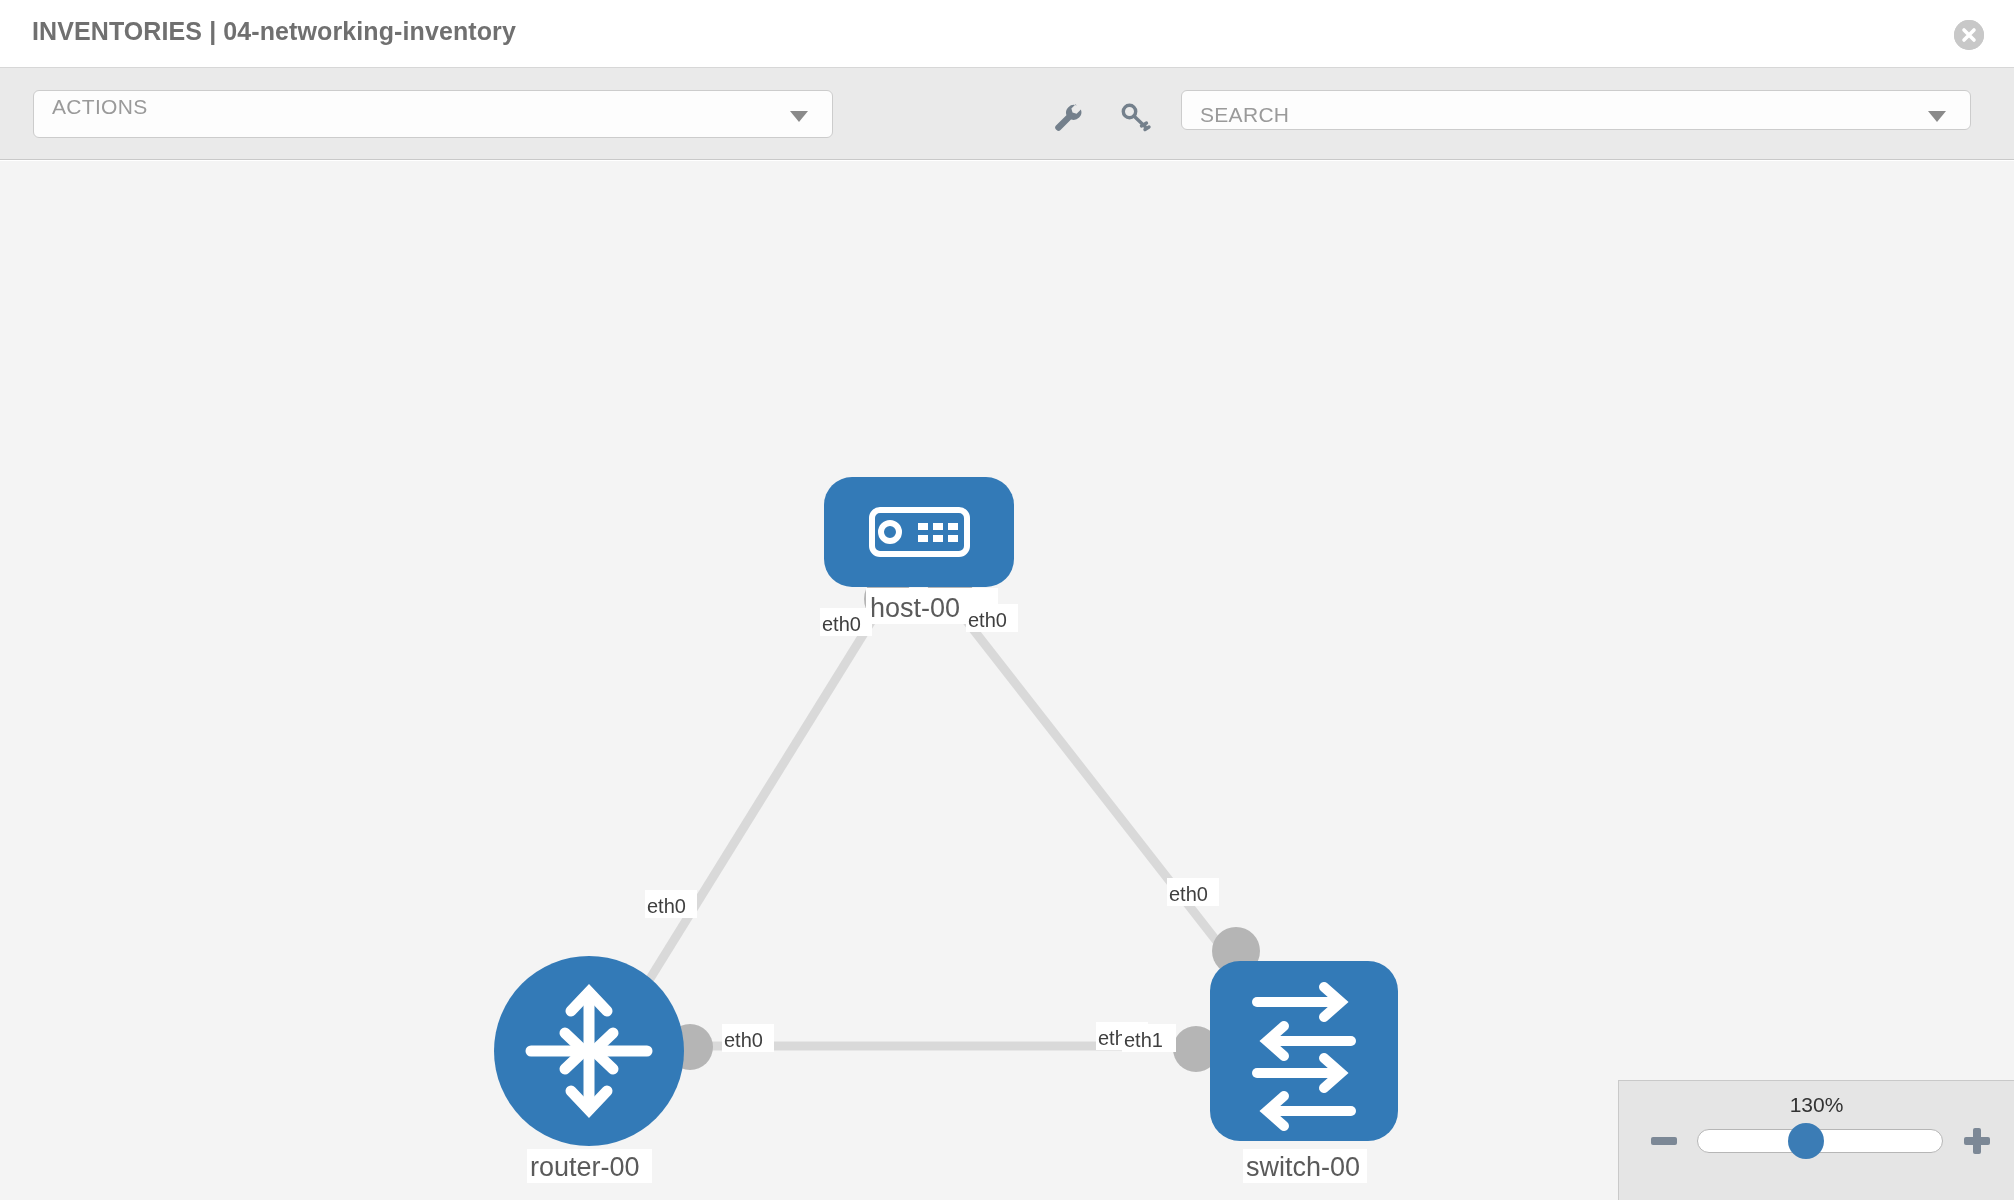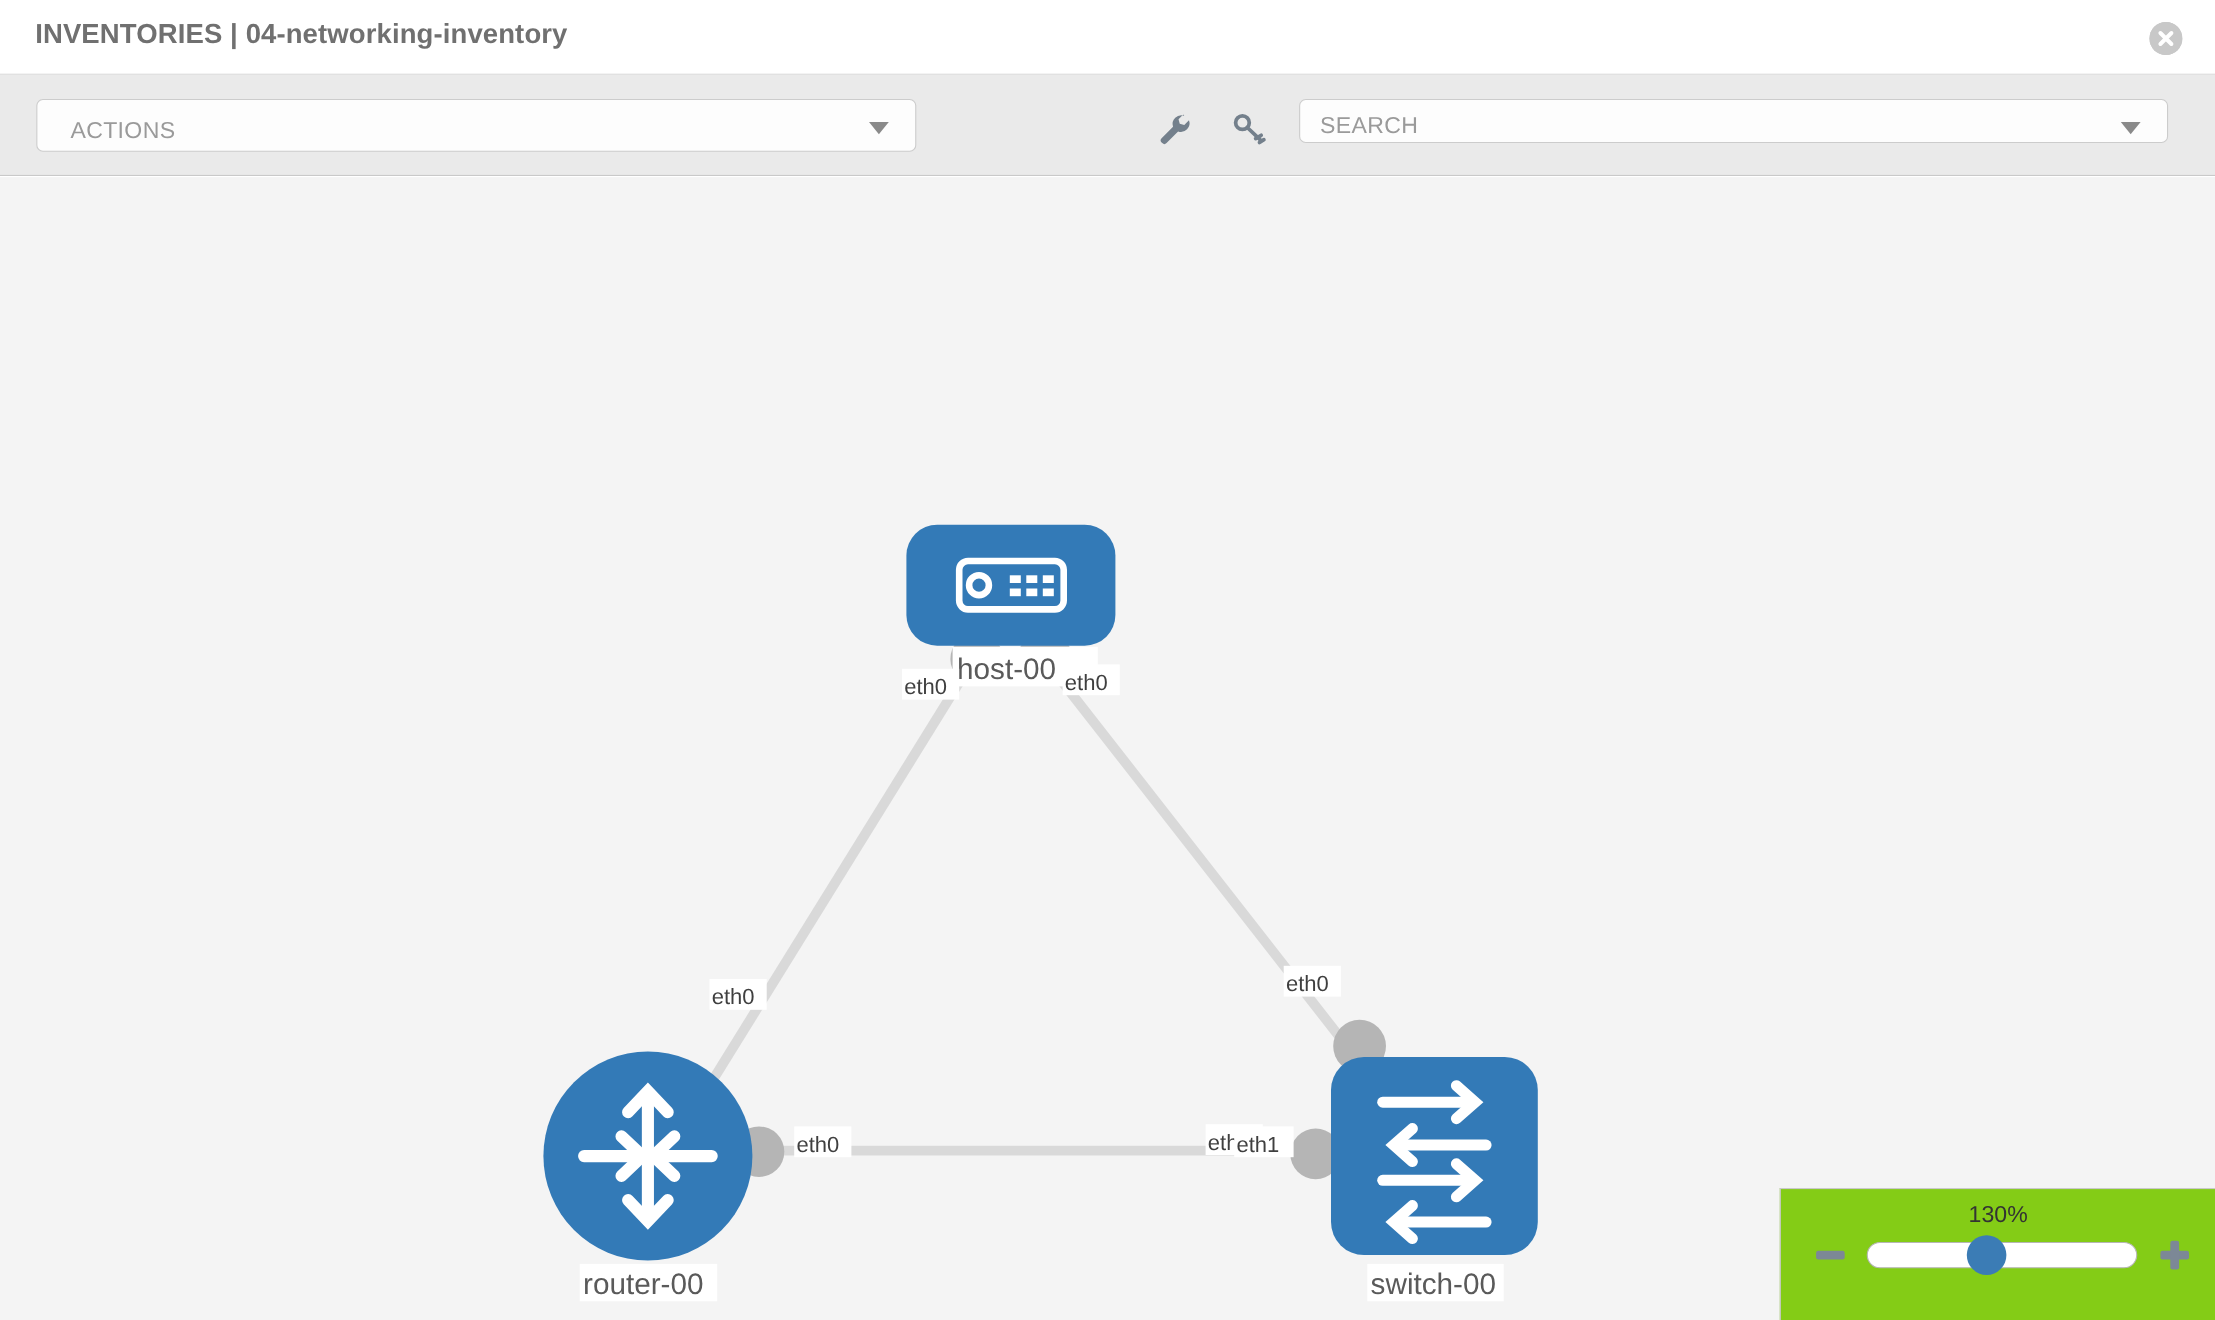--- a/index.html
+++ b/index.html
@@ -65,25 +65,24 @@
     top: 22px;
     width: 800px;
     height: 48px;
     background: #fdfdfd;
     border: 1px solid #cccccc;
     border-radius: 6px;
   }
   .actions-select .label {
     position: absolute;
     left: 18px;
-    top: 16px;
+    top: 4px;
     font-size: 21px;
     color: #9a9a9a;
     letter-spacing: 0.3px;
-    margin-left: 12px;
   }
   .caret {
     position: absolute;
     right: 24px;
     top: 20px;
     width: 0; height: 0;
     border-left: 9px solid transparent;
     border-right: 9px solid transparent;
     border-top: 11px solid #8a8a8a;
   }
@@ -145,21 +144,21 @@
   }
   .label-bg { fill: #ffffff; }
 
   
   .zoom-panel {
     position: absolute;
     left: 1618px;
     top: 1080px;
     width: 396px;
     height: 120px;
-    background: #84cc16;
+    background: #e5e5e5;
     border: 1px solid #c9c9c9;
     border-right: none;
     border-bottom: none;
   }
   .zoom-pct {
     position: absolute;
     top: 12px;
     left: 0; right: 0;
     text-align: center;
     font-size: 21px;

